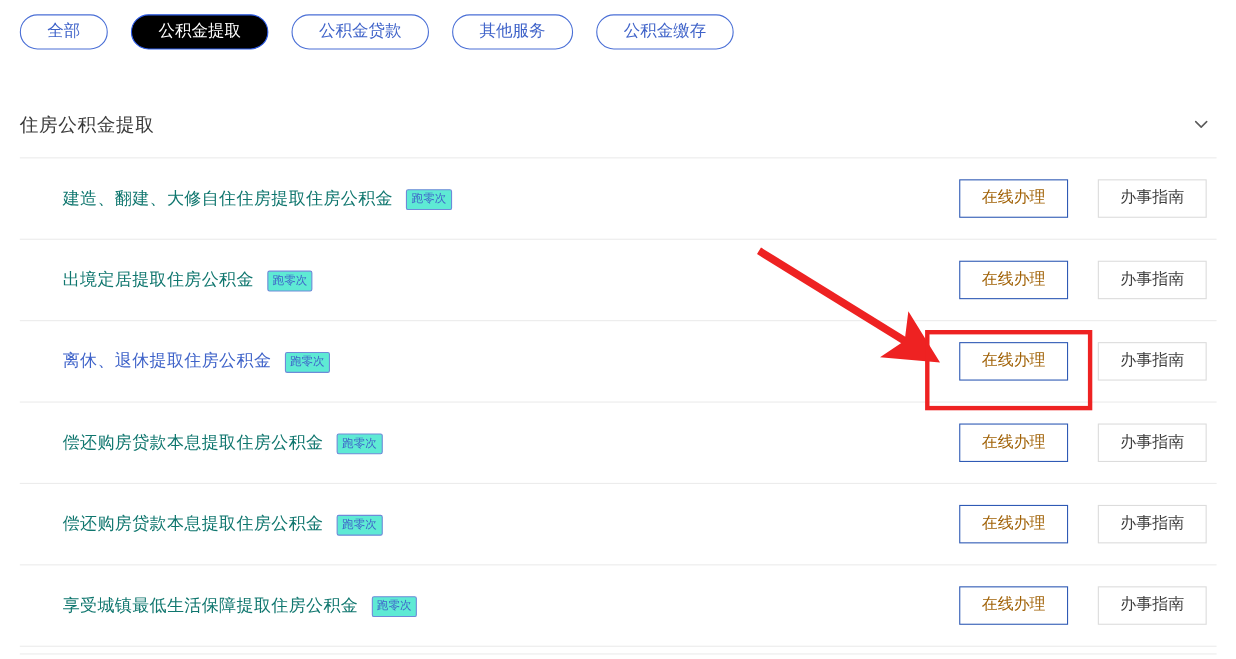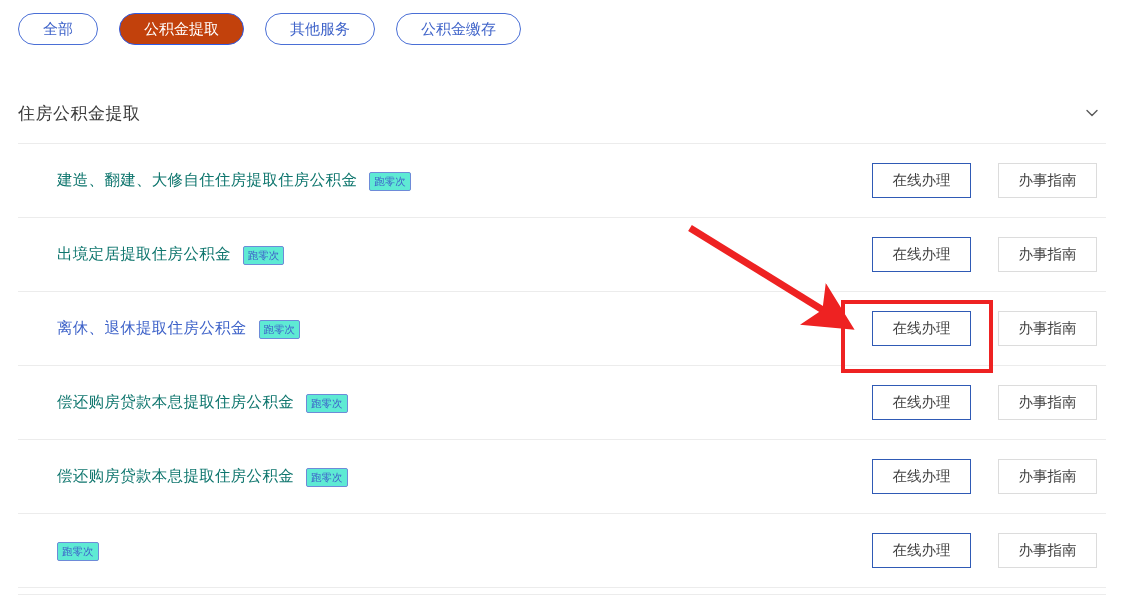--- a/index.html
+++ b/index.html
@@ -33,21 +33,21 @@
     color: #3f63c9;
     background: #ffffff;
     font-size: 15px;
     padding: 0 24px;
     box-sizing: border-box;
     white-space: nowrap;
     cursor: pointer;
     text-align: center;
   }
   .pill.active {
-    background: #c2410c;
+    background: #000000;
     border-color: #2d5ce8;
     color: #ffffff;
   }
 
   
   .section {
     margin-top: 46px;
     position: relative;
   }
   .section-header {
@@ -124,21 +124,21 @@
     line-height: 33px;
     text-align: center;
     font-size: 14.5px;
     box-sizing: border-box;
     background: #ffffff;
     cursor: pointer;
     white-space: nowrap;
   }
   .btn-primary {
     border: 1px solid #2f5ab5;
-    color: #404040;
+    color: #a16207;
   }
   .btn-secondary {
     border: 1px solid #dcdcdc;
     color: #3f3f3f;
   }
 
   
   .bottom-rule {
     position: absolute;
     left: 18px;
@@ -156,20 +156,21 @@
     height: 599px;
     pointer-events: none;
   }
 </style>
 </head>
 <body>
 
 <div class="pill-bar">
   <div class="pill">全部</div>
   <div class="pill active">公积金提取</div>
+  <div class="pill">公积金贷款</div>
   <div class="pill">其他服务</div>
   <div class="pill">公积金缴存</div>
 </div>
 
 <div class="section">
 
   <div class="section-header">
     <div class="section-title">住房公积金提取</div>
     <span class="chevron">
       <svg viewBox="0 0 16 16" width="16" height="16" aria-hidden="true">
@@ -230,20 +231,21 @@
         <span class="badge">跑零次</span>
       </div>
       <div class="row-actions">
         <div class="btn btn-primary">在线办理</div>
         <div class="btn btn-secondary">办事指南</div>
       </div>
     </div>
 
     <div class="row">
       <div class="row-left">
+        <span class="row-title">享受城镇最低生活保障提取住房公积金</span>
         <span class="badge">跑零次</span>
       </div>
       <div class="row-actions">
         <div class="btn btn-primary">在线办理</div>
         <div class="btn btn-secondary">办事指南</div>
       </div>
     </div>
 
   </div>
 </div>

